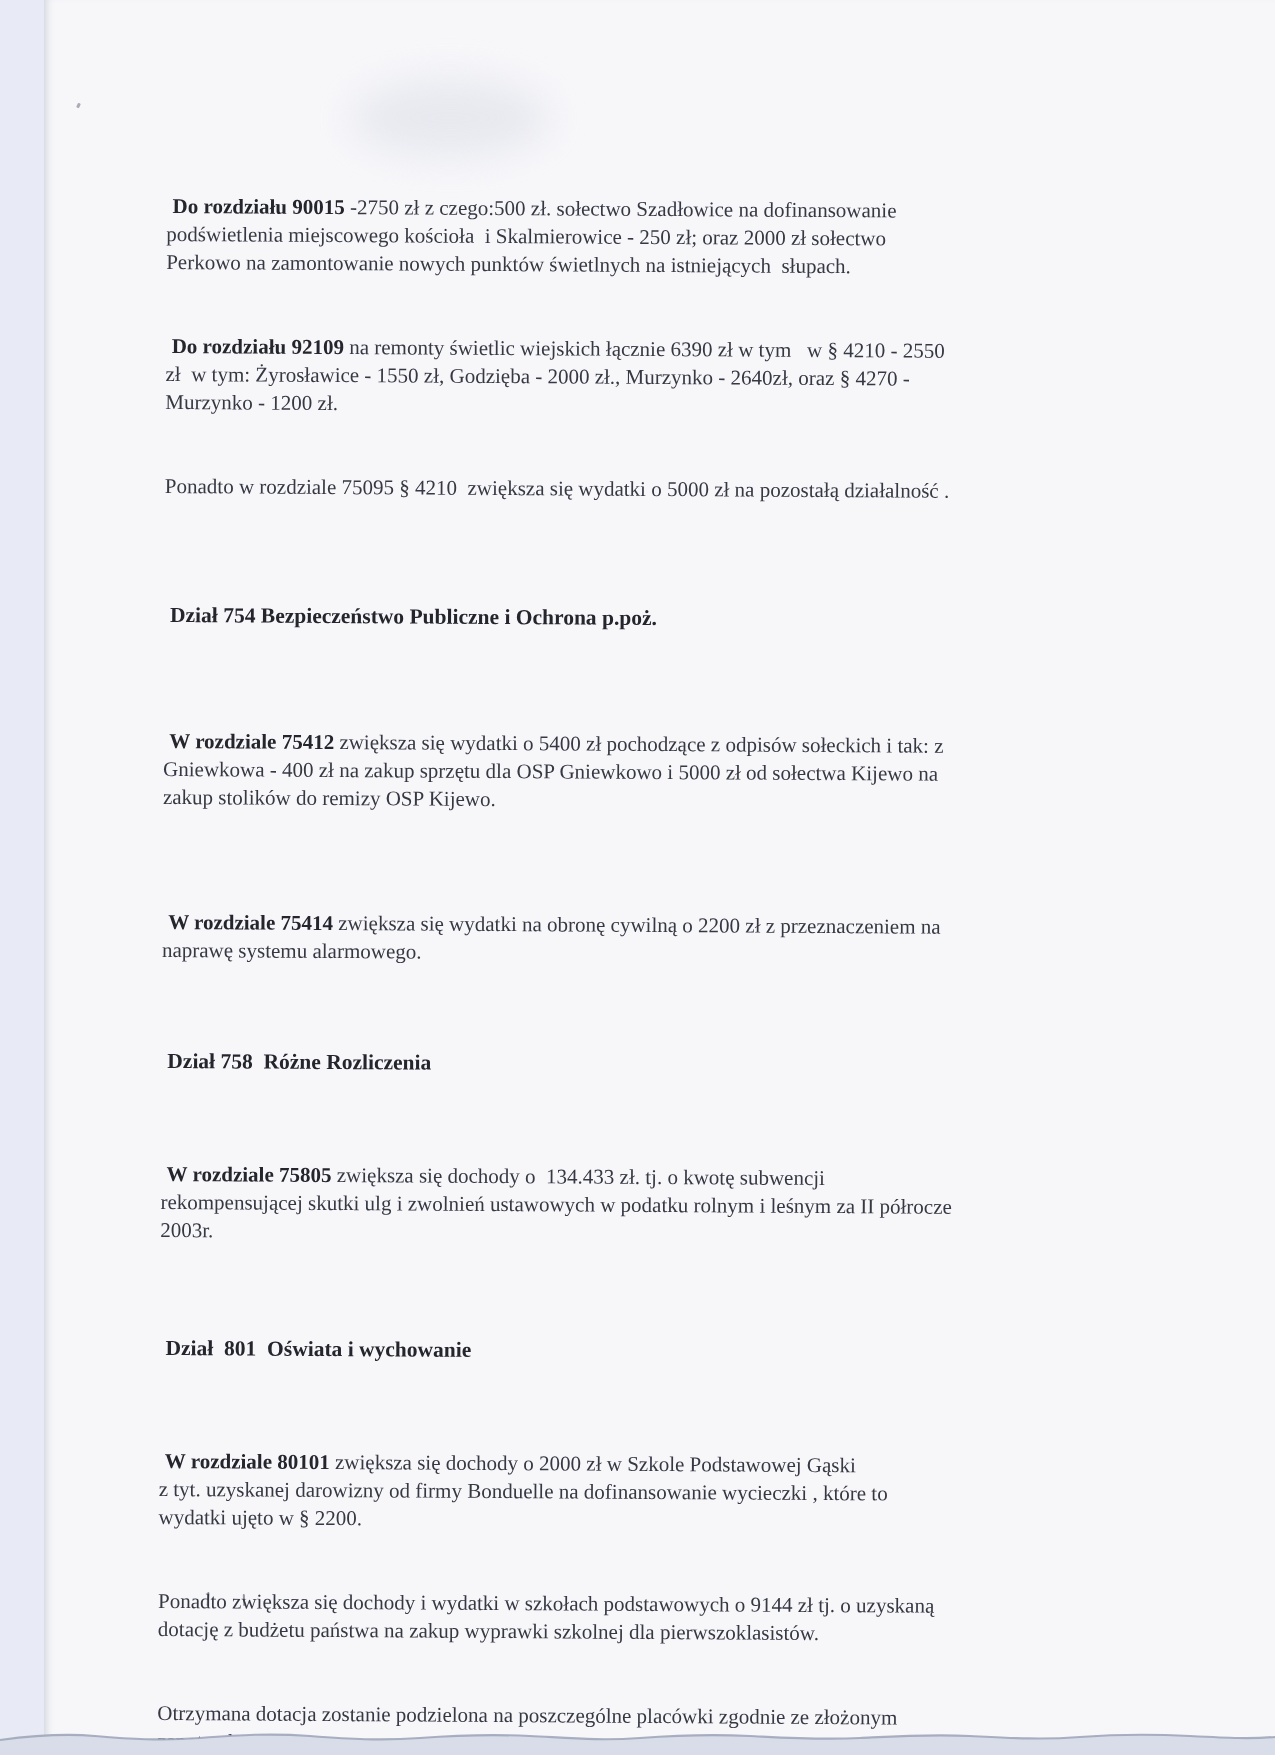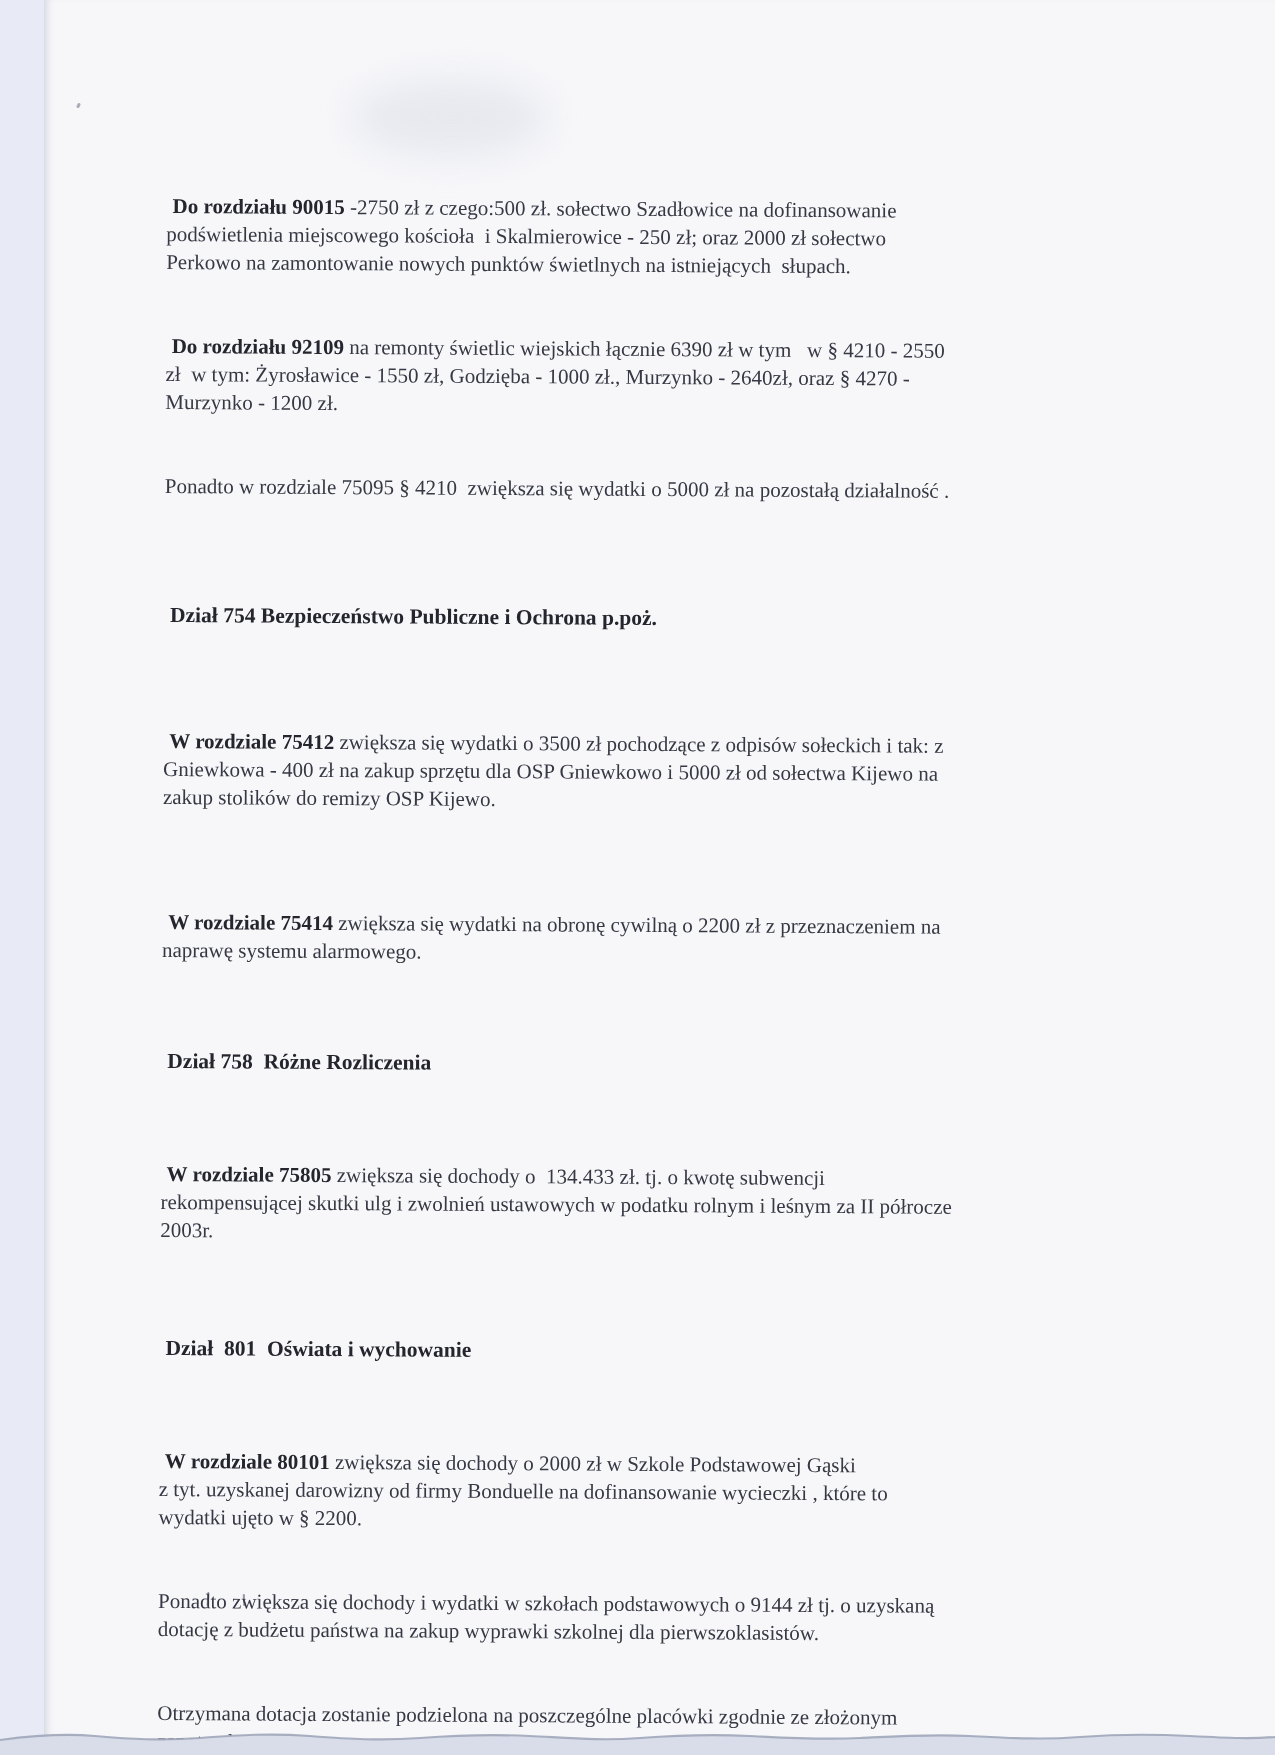--- a/index.html
+++ b/index.html
@@ -71,25 +71,25 @@
 <div class="smudge"></div>
 <div class="speck s1"></div>
 <div class="speck s2"></div>
 <div class="speck s3"></div>
 
 <div class="content">
   <p class="para indent"><b class="lead">Do rozdziału 90015</b><span> -2750 zł z czego:500 zł. sołectwo Szadłowice na dofinansowanie
 podświetlenia miejscowego kościoła  i Skalmierowice - 250 zł; oraz 2000 zł sołectwo
 Perkowo na zamontowanie nowych punktów świetlnych na istniejących  słupach.</span></p>
   <p class="para indent"><b class="lead">Do rozdziału 92109</b><span> na remonty świetlic wiejskich łącznie 6390 zł w tym   w § 4210 - 2550
-zł  w tym: Żyrosławice - 1550 zł, Godzięba - 1000 zł., Murzynko - 2640zł, oraz § 4270 -
+zł  w tym: Żyrosławice - 1550 zł, Godzięba - 2000 zł., Murzynko - 2640zł, oraz § 4270 -
 Murzynko - 1200 zł.</span></p>
   <p class="para"><span>Ponadto w rozdziale 75095 § 4210  zwiększa się wydatki o 5000 zł na pozostałą działalność .</span></p>
   <h2 class="mt45">Dział 754 Bezpieczeństwo Publiczne i Ochrona p.poż.</h2>
-  <p class="para indent mt42"><b class="lead">W rozdziale 75412</b><span> zwiększa się wydatki o 3500 zł pochodzące z odpisów sołeckich i tak: z
+  <p class="para indent mt42"><b class="lead">W rozdziale 75412</b><span> zwiększa się wydatki o 5400 zł pochodzące z odpisów sołeckich i tak: z
 Gniewkowa - 400 zł na zakup sprzętu dla OSP Gniewkowo i 5000 zł od sołectwa Kijewo na
 zakup stolików do remizy OSP Kijewo.</span></p>
   <p class="para indent mt41"><b class="lead">W rozdziale 75414</b><span> zwiększa się wydatki na obronę cywilną o 2200 zł z przeznaczeniem na
 naprawę systemu alarmowego.</span></p>
   <h2 class="mt27">Dział 758  Różne Rozliczenia</h2>
   <p class="para indent mt29"><b class="lead">W rozdziale 75805</b><span> zwiększa się dochody o  134.433 zł. tj. o kwotę subwencji
 rekompensującej skutki ulg i zwolnień ustawowych w podatku rolnym i leśnym za II półrocze
 2003r.</span></p>
   <h2 class="mt34">Dział  801  Oświata i wychowanie</h2>
   <p class="para indent mt29"><b class="lead">W rozdziale 80101</b><span> zwiększa się dochody o 2000 zł w Szkole Podstawowej Gąski

